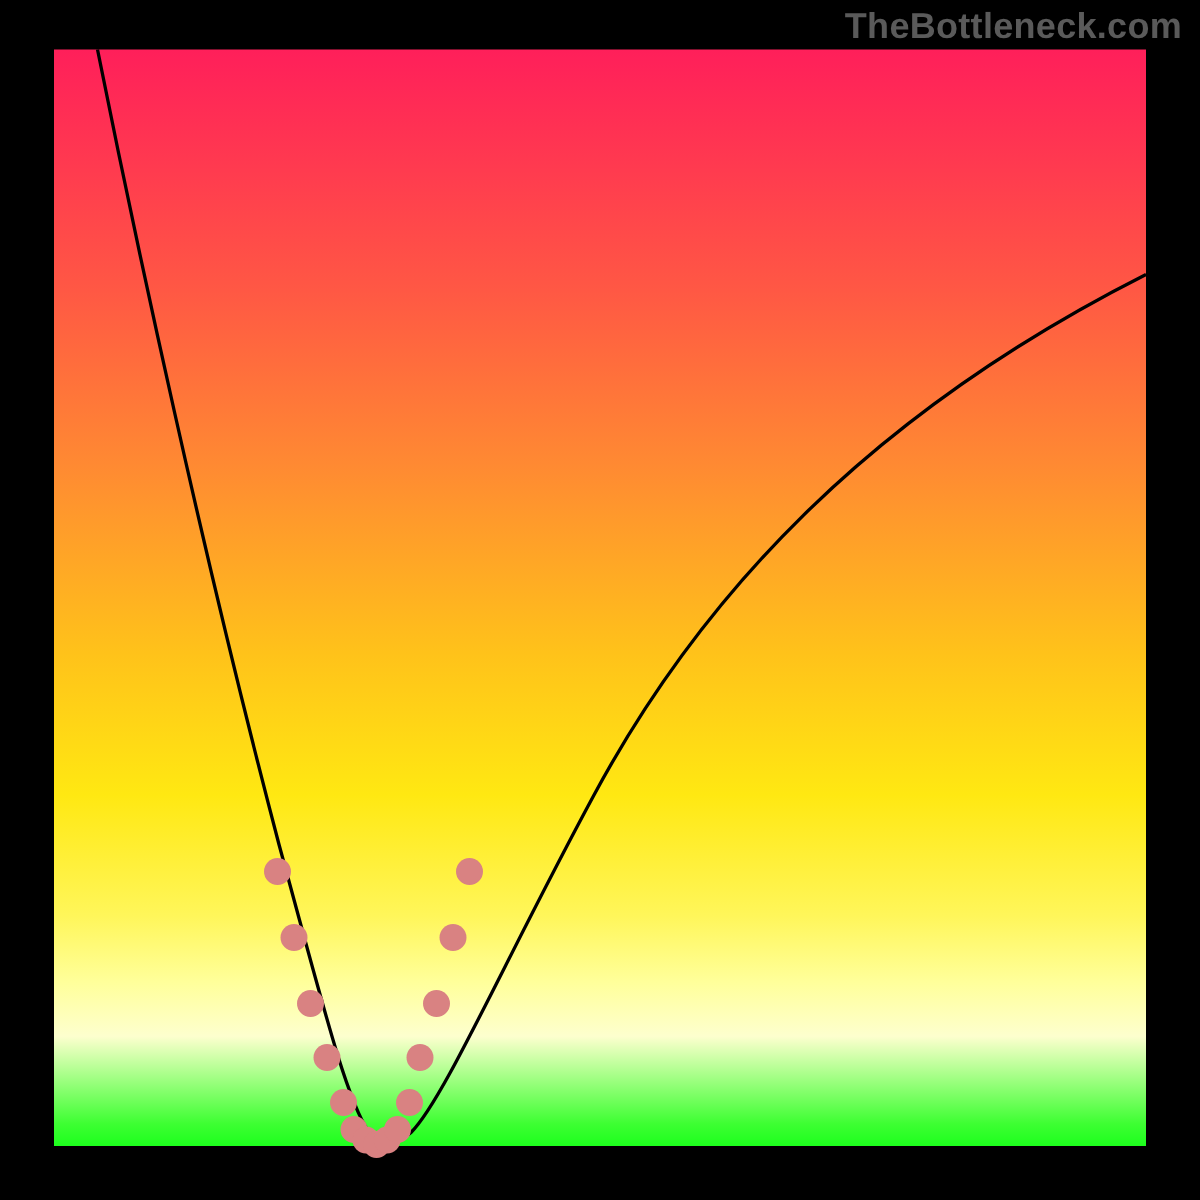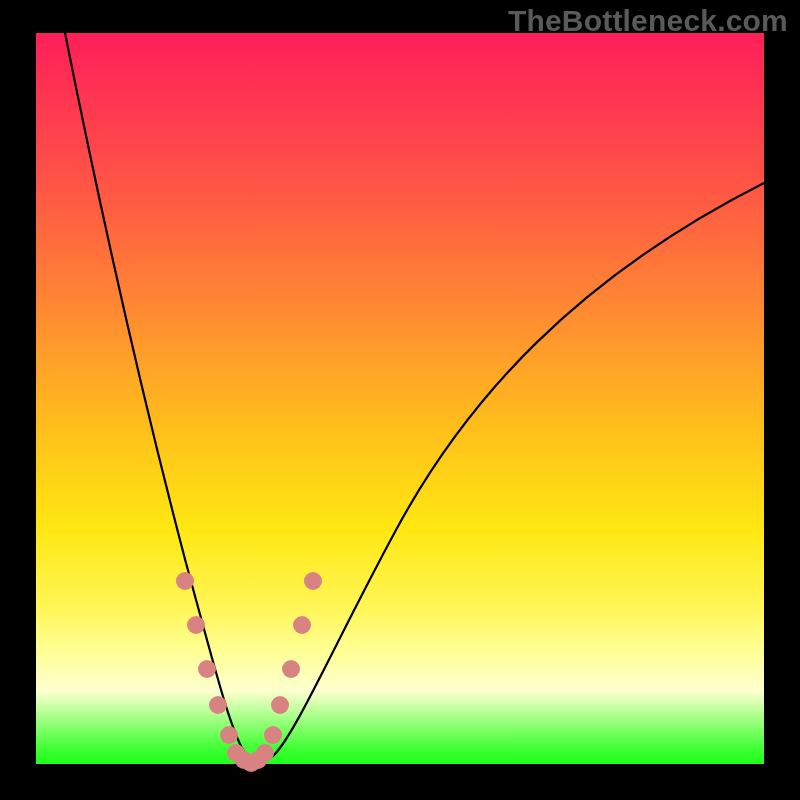--- a/index.html
+++ b/index.html
@@ -14,21 +14,21 @@
     position: relative;
     width: 800px;
     height: 800px;
     background: #000;
   }
   .watermark {
     position: absolute;
     top: 4px;
     right: 12px;
     font-family: Arial, Helvetica, sans-serif;
-    font-size: 30px;
+    font-size: 24px;
     font-weight: 600;
     color: #5a5a5a;
     letter-spacing: 0.2px;
   }
   
   .plot {
     position: absolute;
     left: 36px;
     top: 33px;
     width: 728px;

